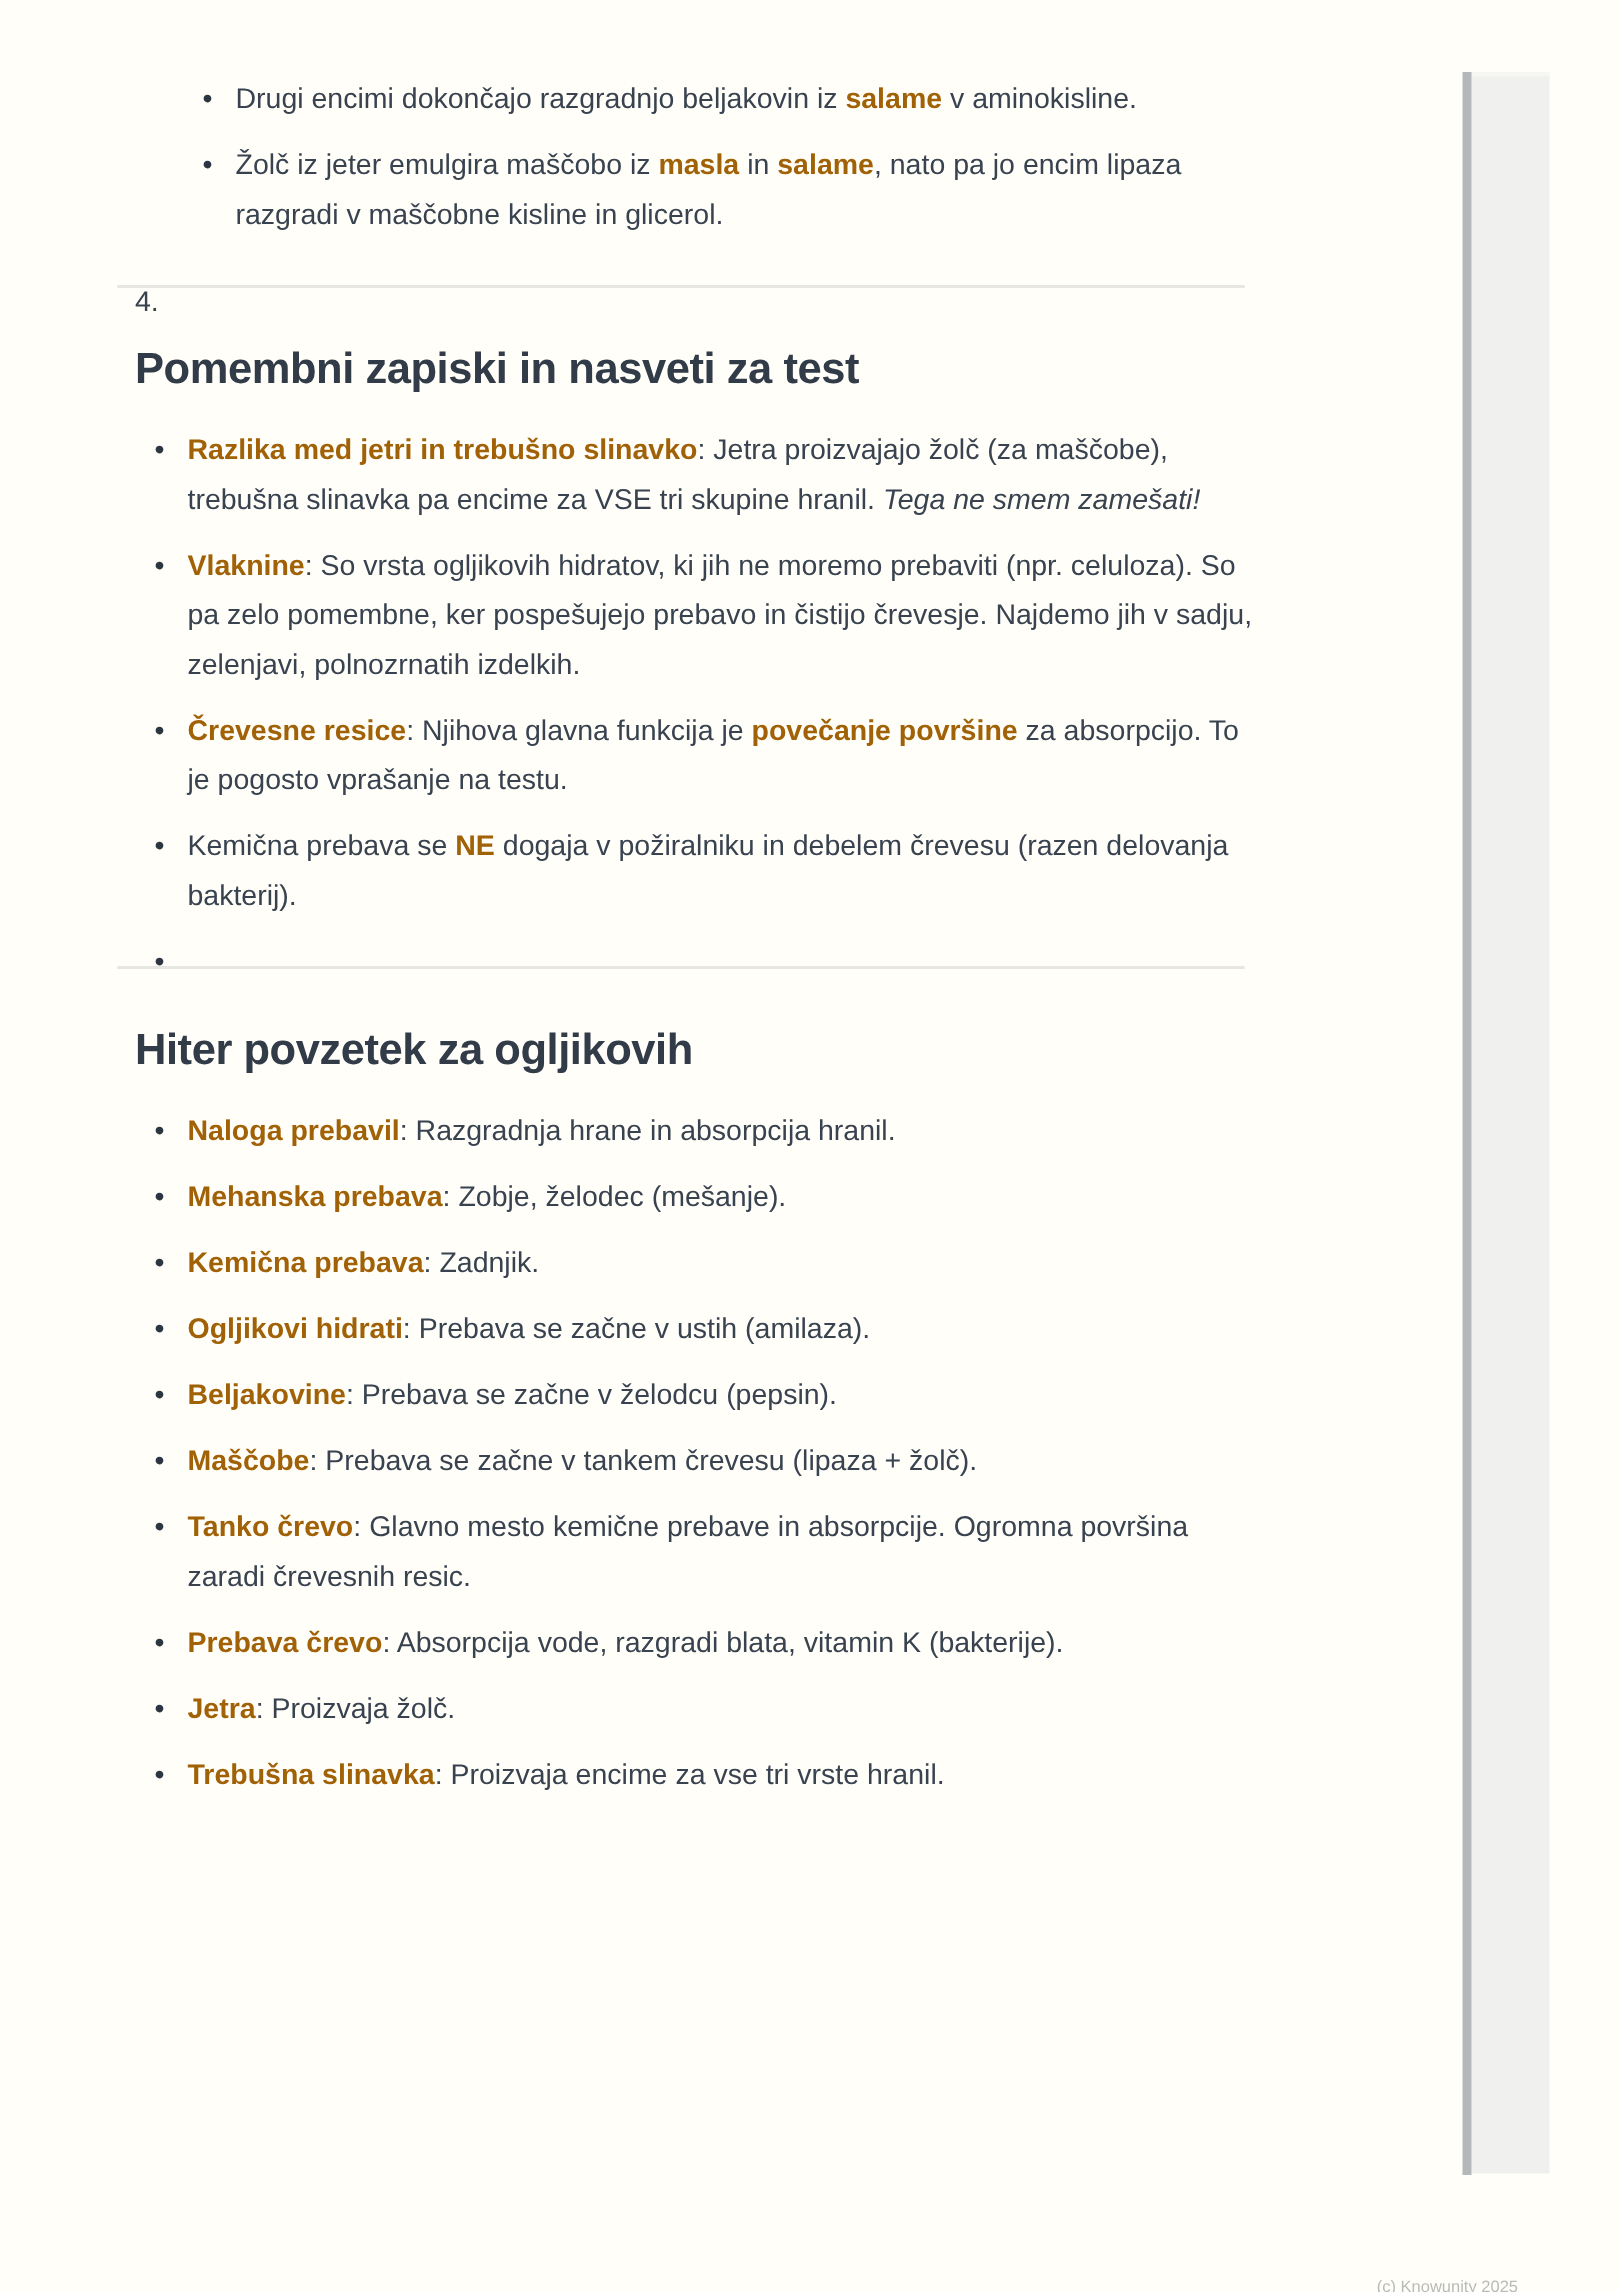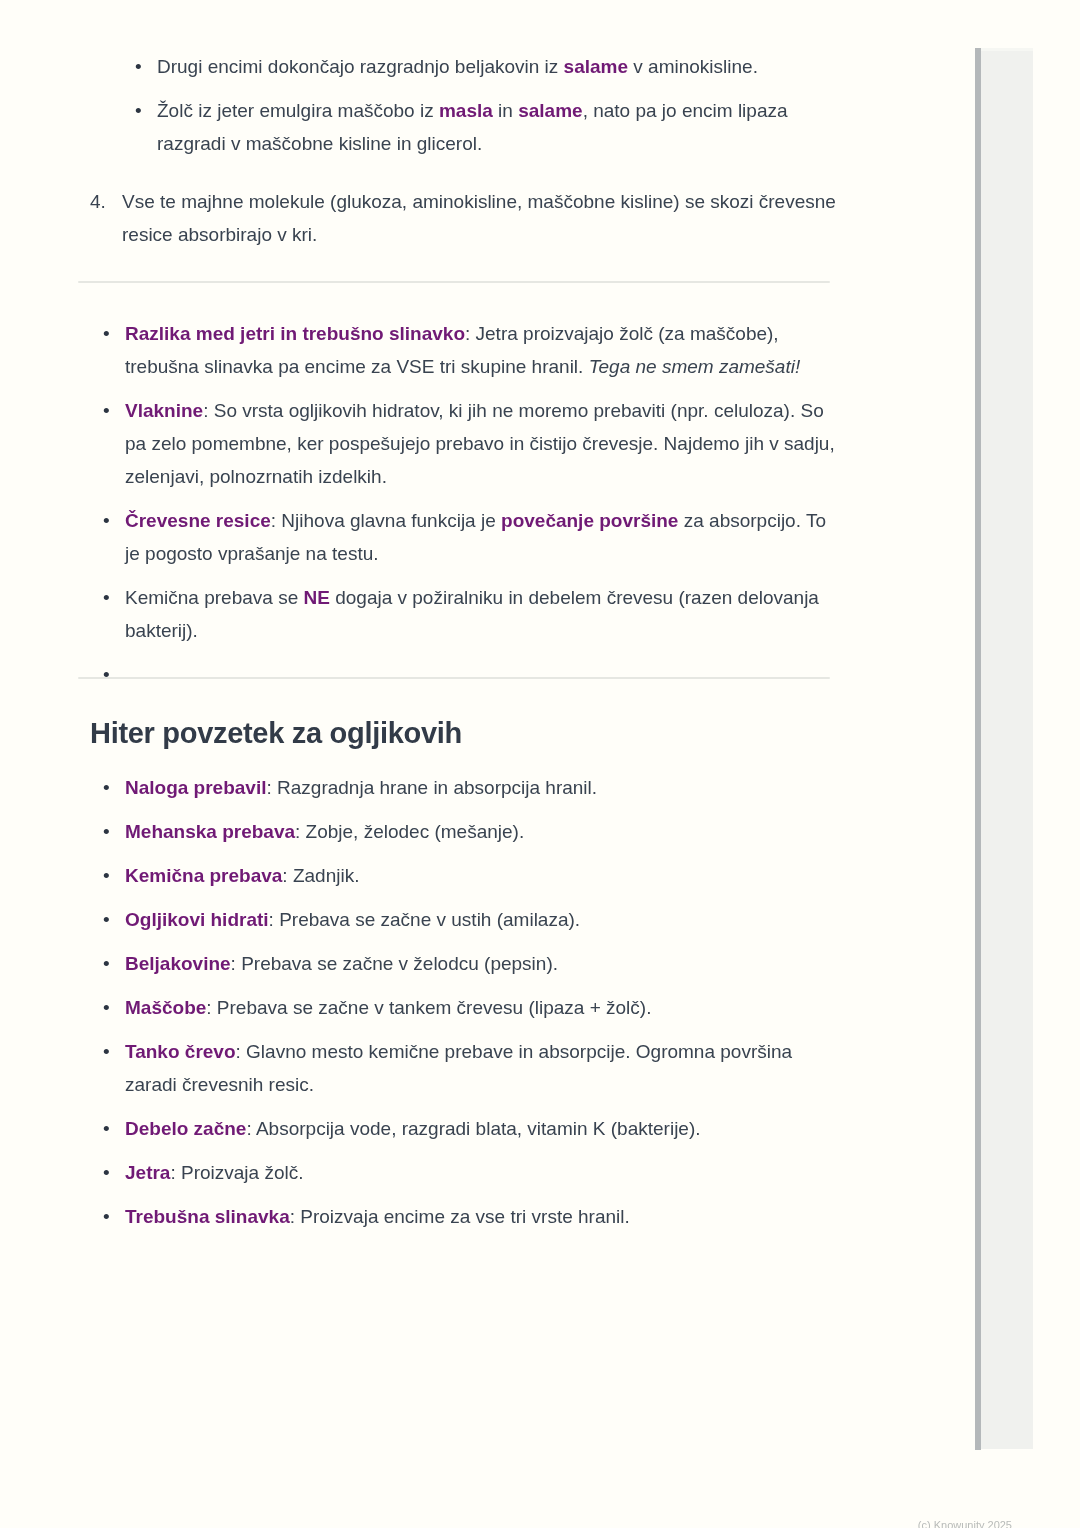--- a/index.html
+++ b/index.html
@@ -57,21 +57,21 @@
   .li {
     position: relative;
     padding-left: 35px;
     margin-top: 11px;
   }
   .li:first-child { margin-top: 0; }
   .li .dot {
     position: absolute; left: 13px; top: 0;
     color: #2c3542;
   }
-  b, .bold { font-weight: 700; color: #701a75; }
+  b, .bold { font-weight: 700; color: #a16207; }
   i { font-style: italic; text-align: center; }
   
   .side-panel {
     position: absolute;
     left: 981px; top: 48px;
     width: 52px; height: 1398px;
     background: #f0f1ee;
     border-top: 3px solid #f6f7f3;
   }
   .scroll-thumb {
@@ -96,47 +96,47 @@
 
   <div class="content">
 
     <div class="intro">
       <div id="intro-sub-list">
           <div class="sub-li"><span class="dot">•</span><span>Drugi encimi dokončajo razgradnjo beljakovin iz </span><b>salame</b><span> v aminokisline.</span></div>
           <div class="sub-li"><span class="dot">•</span><span>Žolč iz jeter emulgira maščobo iz </span><b>masla</b><span> in </span><b>salame</b><span>, nato pa jo encim lipaza razgradi v maščobne kisline in glicerol.</span></div>
         </div>
       <div class="num-item">
         <span class="num-marker">4.</span>
-        <span id="intro-num-text"><span>Vse te majhne molekule (glukoza, aminokisline, maščobne kisline) se skozi črevesne resice absorbirajo v kri.</span></span>
       </div>
     </div>
 
     <div id="sections">
         <section>
           <hr class="divider">
+          <h2>Pomembni zapiski in nasveti za test</h2>
           <div>
             <div class="li"><span class="dot">•</span><b>Razlika med jetri in trebušno slinavko</b><span>: Jetra proizvajajo žolč (za maščobe), trebušna slinavka pa encime za VSE tri skupine hranil. </span><i>Tega ne smem zamešati!</i></div>
             <div class="li"><span class="dot">•</span><b>Vlaknine</b><span>: So vrsta ogljikovih hidratov, ki jih ne moremo prebaviti (npr. celuloza). So pa zelo pomembne, ker pospešujejo prebavo in čistijo črevesje. Najdemo jih v sadju, zelenjavi, polnozrnatih izdelkih.</span></div>
             <div class="li"><span class="dot">•</span><b>Črevesne resice</b><span>: Njihova glavna funkcija je </span><b>povečanje površine</b><span> za absorpcijo. To je pogosto vprašanje na testu.</span></div>
             <div class="li"><span class="dot">•</span><span>Kemična prebava se </span><b>NE</b><span> dogaja v požiralniku in debelem črevesu (razen delovanja bakterij).</span></div>
             <div class="li"><span class="dot">•</span></div>
           </div>
         </section>
         <section>
           <hr class="divider">
           <h2>Hiter povzetek za ogljikovih</h2>
           <div>
             <div class="li"><span class="dot">•</span><b>Naloga prebavil</b><span>: Razgradnja hrane in absorpcija hranil.</span></div>
             <div class="li"><span class="dot">•</span><b>Mehanska prebava</b><span>: Zobje, želodec (mešanje).</span></div>
             <div class="li"><span class="dot">•</span><b>Kemična prebava</b><span>: Zadnjik.</span></div>
             <div class="li"><span class="dot">•</span><b>Ogljikovi hidrati</b><span>: Prebava se začne v ustih (amilaza).</span></div>
             <div class="li"><span class="dot">•</span><b>Beljakovine</b><span>: Prebava se začne v želodcu (pepsin).</span></div>
             <div class="li"><span class="dot">•</span><b>Maščobe</b><span>: Prebava se začne v tankem črevesu (lipaza + žolč).</span></div>
             <div class="li"><span class="dot">•</span><b>Tanko črevo</b><span>: Glavno mesto kemične prebave in absorpcije. Ogromna površina zaradi črevesnih resic.</span></div>
-            <div class="li"><span class="dot">•</span><b>Debelo začne</b><span>: Absorpcija vode, razgradi blata, vitamin K (bakterije).</span></div>
+            <div class="li"><span class="dot">•</span><b>Prebava črevo</b><span>: Absorpcija vode, razgradi blata, vitamin K (bakterije).</span></div>
             <div class="li"><span class="dot">•</span><b>Jetra</b><span>: Proizvaja žolč.</span></div>
             <div class="li"><span class="dot">•</span><b>Trebušna slinavka</b><span>: Proizvaja encime za vse tri vrste hranil.</span></div>
           </div>
         </section>
       </div>
 
   </div>
 
   <div class="side-panel"></div>
   <div class="scroll-thumb"></div>

